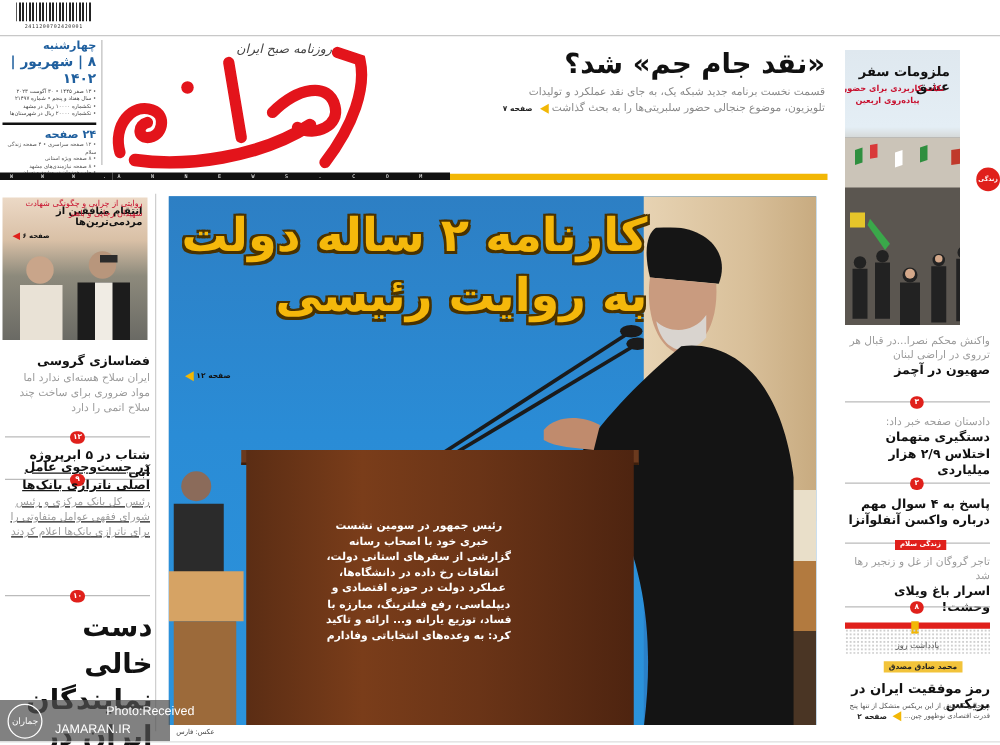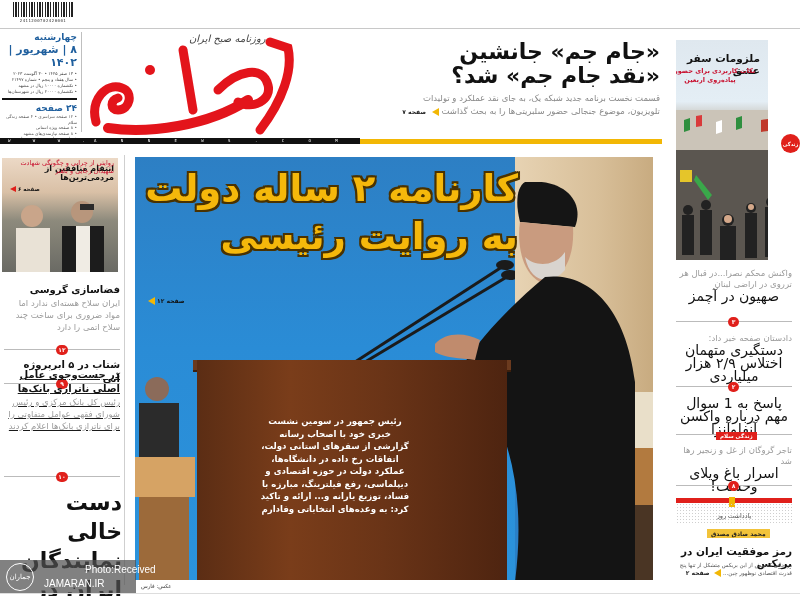--- a/index.html
+++ b/index.html
@@ -34,21 +34,21 @@
   .page-ref { display: inline-block; font-size: 6px; color: #222; font-weight: bold; }
   .chev { display: inline-block; width: 0; height: 0; border-top: 4px solid transparent; border-bottom: 4px solid transparent; border-right: 7px solid #f2b705; vertical-align: middle; margin-left: 3px; }
   .promo { left: 676px; top: 40px; width: 92px; height: 220px; background: linear-gradient(#dfe8ef 0%, #e4eef5 28%, #c5c2b9 36%, #5d5a55 55%, #3b3630 100%); overflow: hidden; }
   .promo-title { position: absolute; top: 12px; right: 8px; font-size: 10.5px; font-weight: bold; color: #111; }
   .promo-sub { position: absolute; top: 27px; right: 8px; width: 100px; font-size: 6.5px; font-weight: bold; color: #c8102e; line-height: 9px; text-align: center; }
   .crowd { position: absolute; left: 0; top: 70px; width: 112px; height: 150px; }
   .life-badge { left: 781px; top: 134px; width: 19px; height: 19px; border-radius: 50%; background: #e0201b; color: #fff; font-size: 5px; font-weight: bold; display: flex; align-items: center; justify-content: center; }
 
   .r-item { position: absolute; left: 676px; width: 116px; }
   .r-kicker { font-size: 8.5px; color: #9a9a9a; line-height: 11px; }
-  .r-head { font-size: 14px; font-weight: normal; color: #111; line-height: 13px; text-align: center; }
+  .r-head { font-size: 10px; font-weight: bold; color: #111; line-height: 13px; }
   .divider-dot { position: absolute; left: 676px; width: 116px; height: 10px; }
   .divider-dot .line { position: absolute; top: 4px; left: 0; right: 0; height: 1px; background: #bbb; }
   .divider-dot .dot { position: absolute; top: 0; left: 52px; width: 11px; height: 10px; border-radius: 5px; background: #e0201b; color: #fff; font-size: 6px; font-weight: bold; text-align: center; line-height: 10px; }
   .tag-red { position: absolute; left: 716px; top: 432px; background: #e0201b; color: #fff; font-size: 5.5px; font-weight: bold; padding: 0 4px; line-height: 8px; }
   .red-bar { left: 676px; top: 498px; width: 116px; height: 5px; background: #e0201b; }
   .yellow-tab { left: 729px; top: 497px; width: 6px; height: 10px; background: #f2b705; }
   .dotted-box { left: 676px; top: 503px; width: 116px; height: 20px; background-image: radial-gradient(#cfcfcf 0.6px, transparent 0.7px); background-size: 3px 3px; }
   .dotted-box span { display: block; text-align: center; font-size: 6.5px; color: #555; line-height: 26px; }
   .author-tag { left: 707px; top: 529px; background: #f2c33a; color: #222; font-size: 6px; font-weight: bold; padding: 0 4px; line-height: 9px; }
   .op-head { left: 676px; top: 545px; width: 116px; font-size: 10.5px; font-weight: bold; color: #111; }
@@ -127,21 +127,20 @@
   <path d="M182 12 L 200 18 C 205 40, 195 70, 172 100" fill="none" stroke="#e3141b" stroke-width="9" stroke-linecap="round"></path>
   <circle cx="62" cy="40" r="5" fill="#e3141b"></circle>
 </svg>
 <div class="abs logo-tagline">روزنامه صبح ایران</div>
 <div class="abs site-strip">W W W . K H O R A S</div>
 <div class="abs site-strip2">A N N E W S . C O M</div>
 <div class="abs yellow-strip"></div>
 
 <div class="abs top-headline rtl">
   <h1>
-    <div>«جام جم» جانشین</div>
     <div>«نقد جام جم» شد؟</div>
   </h1>
   <div class="sub">
     <span>قسمت نخست برنامه جدید شبکه یک، به جای نقد عملکرد و تولیدات تلویزیون، موضوع جنجالی حضور سلبریتی‌ها را به بحث گذاشت</span>
     <span class="chev"></span>
     <span class="page-ref">صفحه ۷</span>
   </div>
 </div>
 
 <div class="abs promo">
@@ -189,21 +188,21 @@
 <div class="r-item rtl" style="top:333px;">
   <div class="r-kicker">دادستان صفحه خبر داد:</div>
   <div class="r-head">دستگیری متهمان اختلاس ۲/۹ هزار میلیاردی</div>
 </div>
 <div class="divider-dot" style="top:382px;">
     <div class="line"></div>
     <div class="dot">۲</div>
   </div>
 
 <div class="r-item rtl" style="top:397px;">
-  <div class="r-head">پاسخ به 1 سوال مهم درباره واکسن آنفلوآنزا</div>
+  <div class="r-head">پاسخ به ۴ سوال مهم درباره واکسن آنفلوآنزا</div>
 </div>
 <div class="divider-dot" style="top:430px;">
     <div class="line"></div>
   </div>
 <div class="tag-red">زندگی سلام</div>
 
 <div class="r-item rtl" style="top:445px;">
   <div class="r-kicker">تاجر گروگان از غل و زنجیر رها شد</div>
   <div class="r-head">اسرار باغ ویلای وحشت!</div>
 </div>

